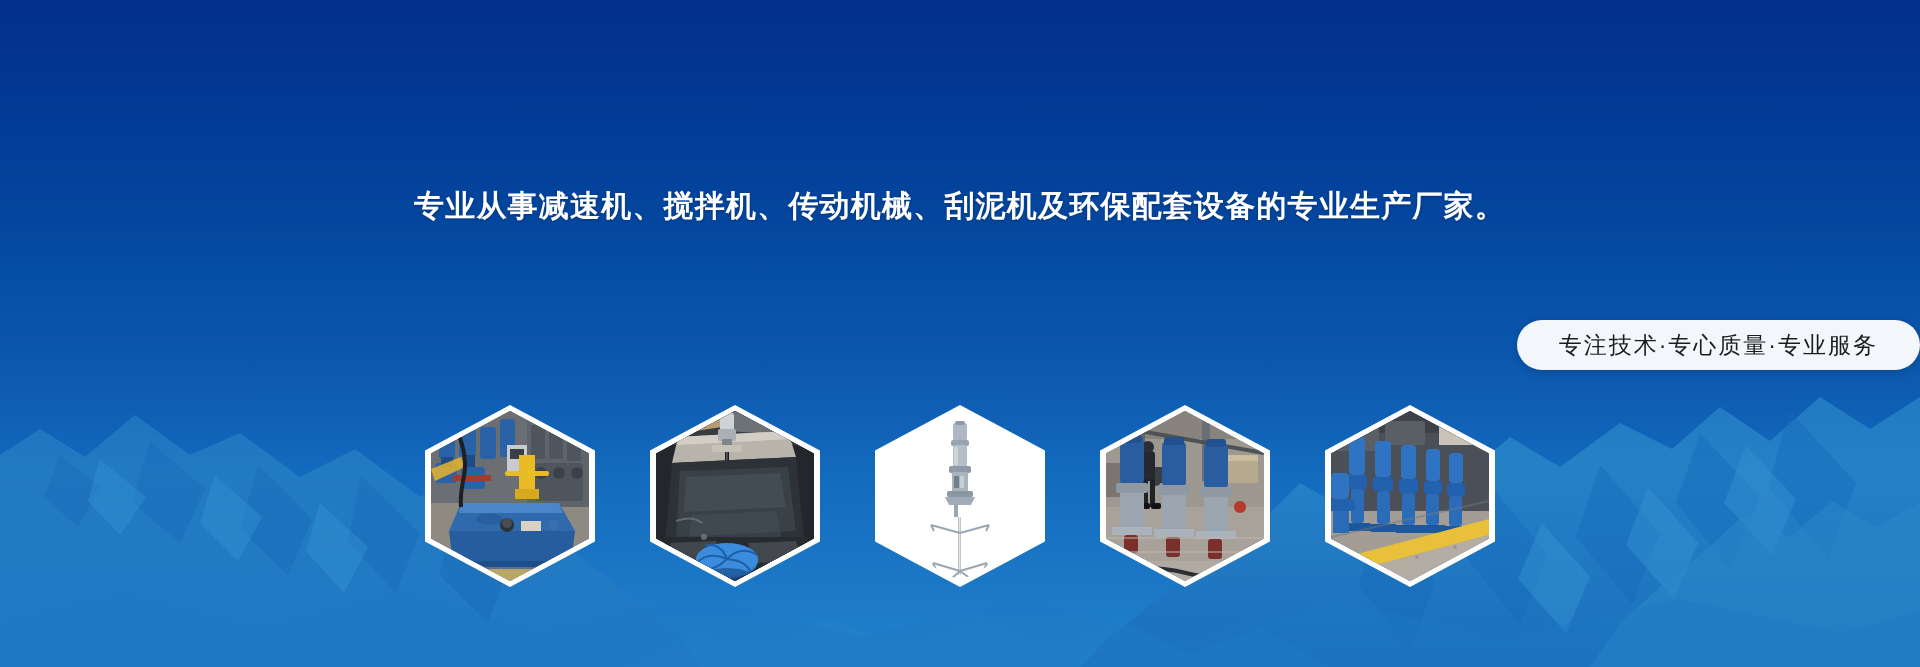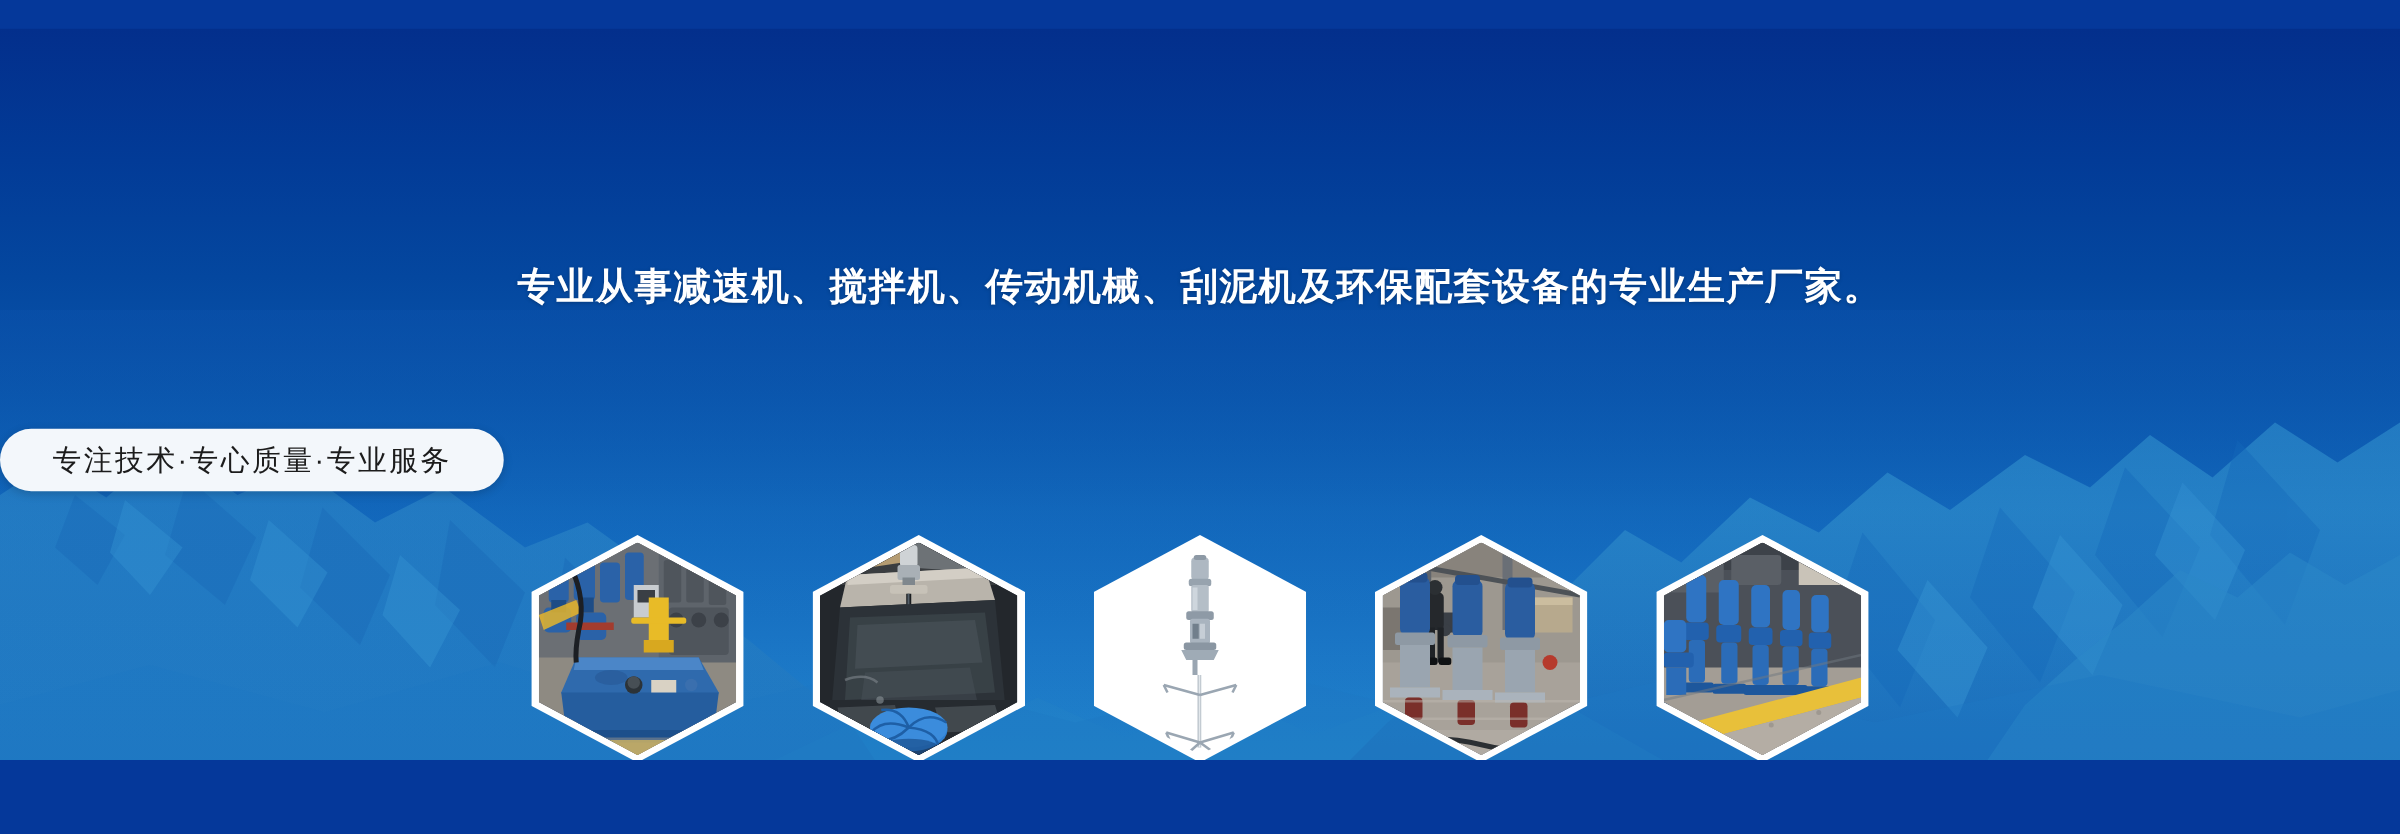--- a/index.html
+++ b/index.html
@@ -2,32 +2,31 @@
 <html><head>
 <meta charset="utf-8">
 <title>Banner</title>
 <style>
   * { margin:0; padding:0; box-sizing:border-box; }
   html,body{ width:1920px; height:667px; overflow:hidden; background:#05389a; }
   body{ font-family:"Liberation Sans","DejaVu Sans",sans-serif; }
 
   #banner{
     position:relative;
-    width:1920px; height:585px;
+    width:1920px; height:667px;
     overflow:hidden;
     background:
       linear-gradient(180deg,
         #032f8c 0%,
         #023b97 18%,
         #04479f 34%,
         #0a58ae 52%,
         #1268bc 70%,
         #1b77c6 86%,
         #2183cb 100%);
-    margin-top: 23px;
   }
 
   
   .mountains{
     position:absolute; left:0; right:0; bottom:0;
     height:330px;
     pointer-events:none;
   }
   .mountains svg{ display:block; width:100%; height:100%; }
 
@@ -50,21 +49,21 @@
     text-shadow:0 1px 3px rgba(0,0,0,.25);
     white-space:nowrap;
   }
 
   
   .slogan-wrap{
     position:absolute;
     left:0; right:0;
     top:320px;
     display:flex;
-    justify-content:flex-start;
+    justify-content:flex-end;
   }
   .slogan{
     display:inline-flex;
     align-items:center;
     justify-content:center;
     height:50px;
     padding:0 42px;
     border-radius:25px;
     background:#f3f7fb;
     color:#1c1c1c;

